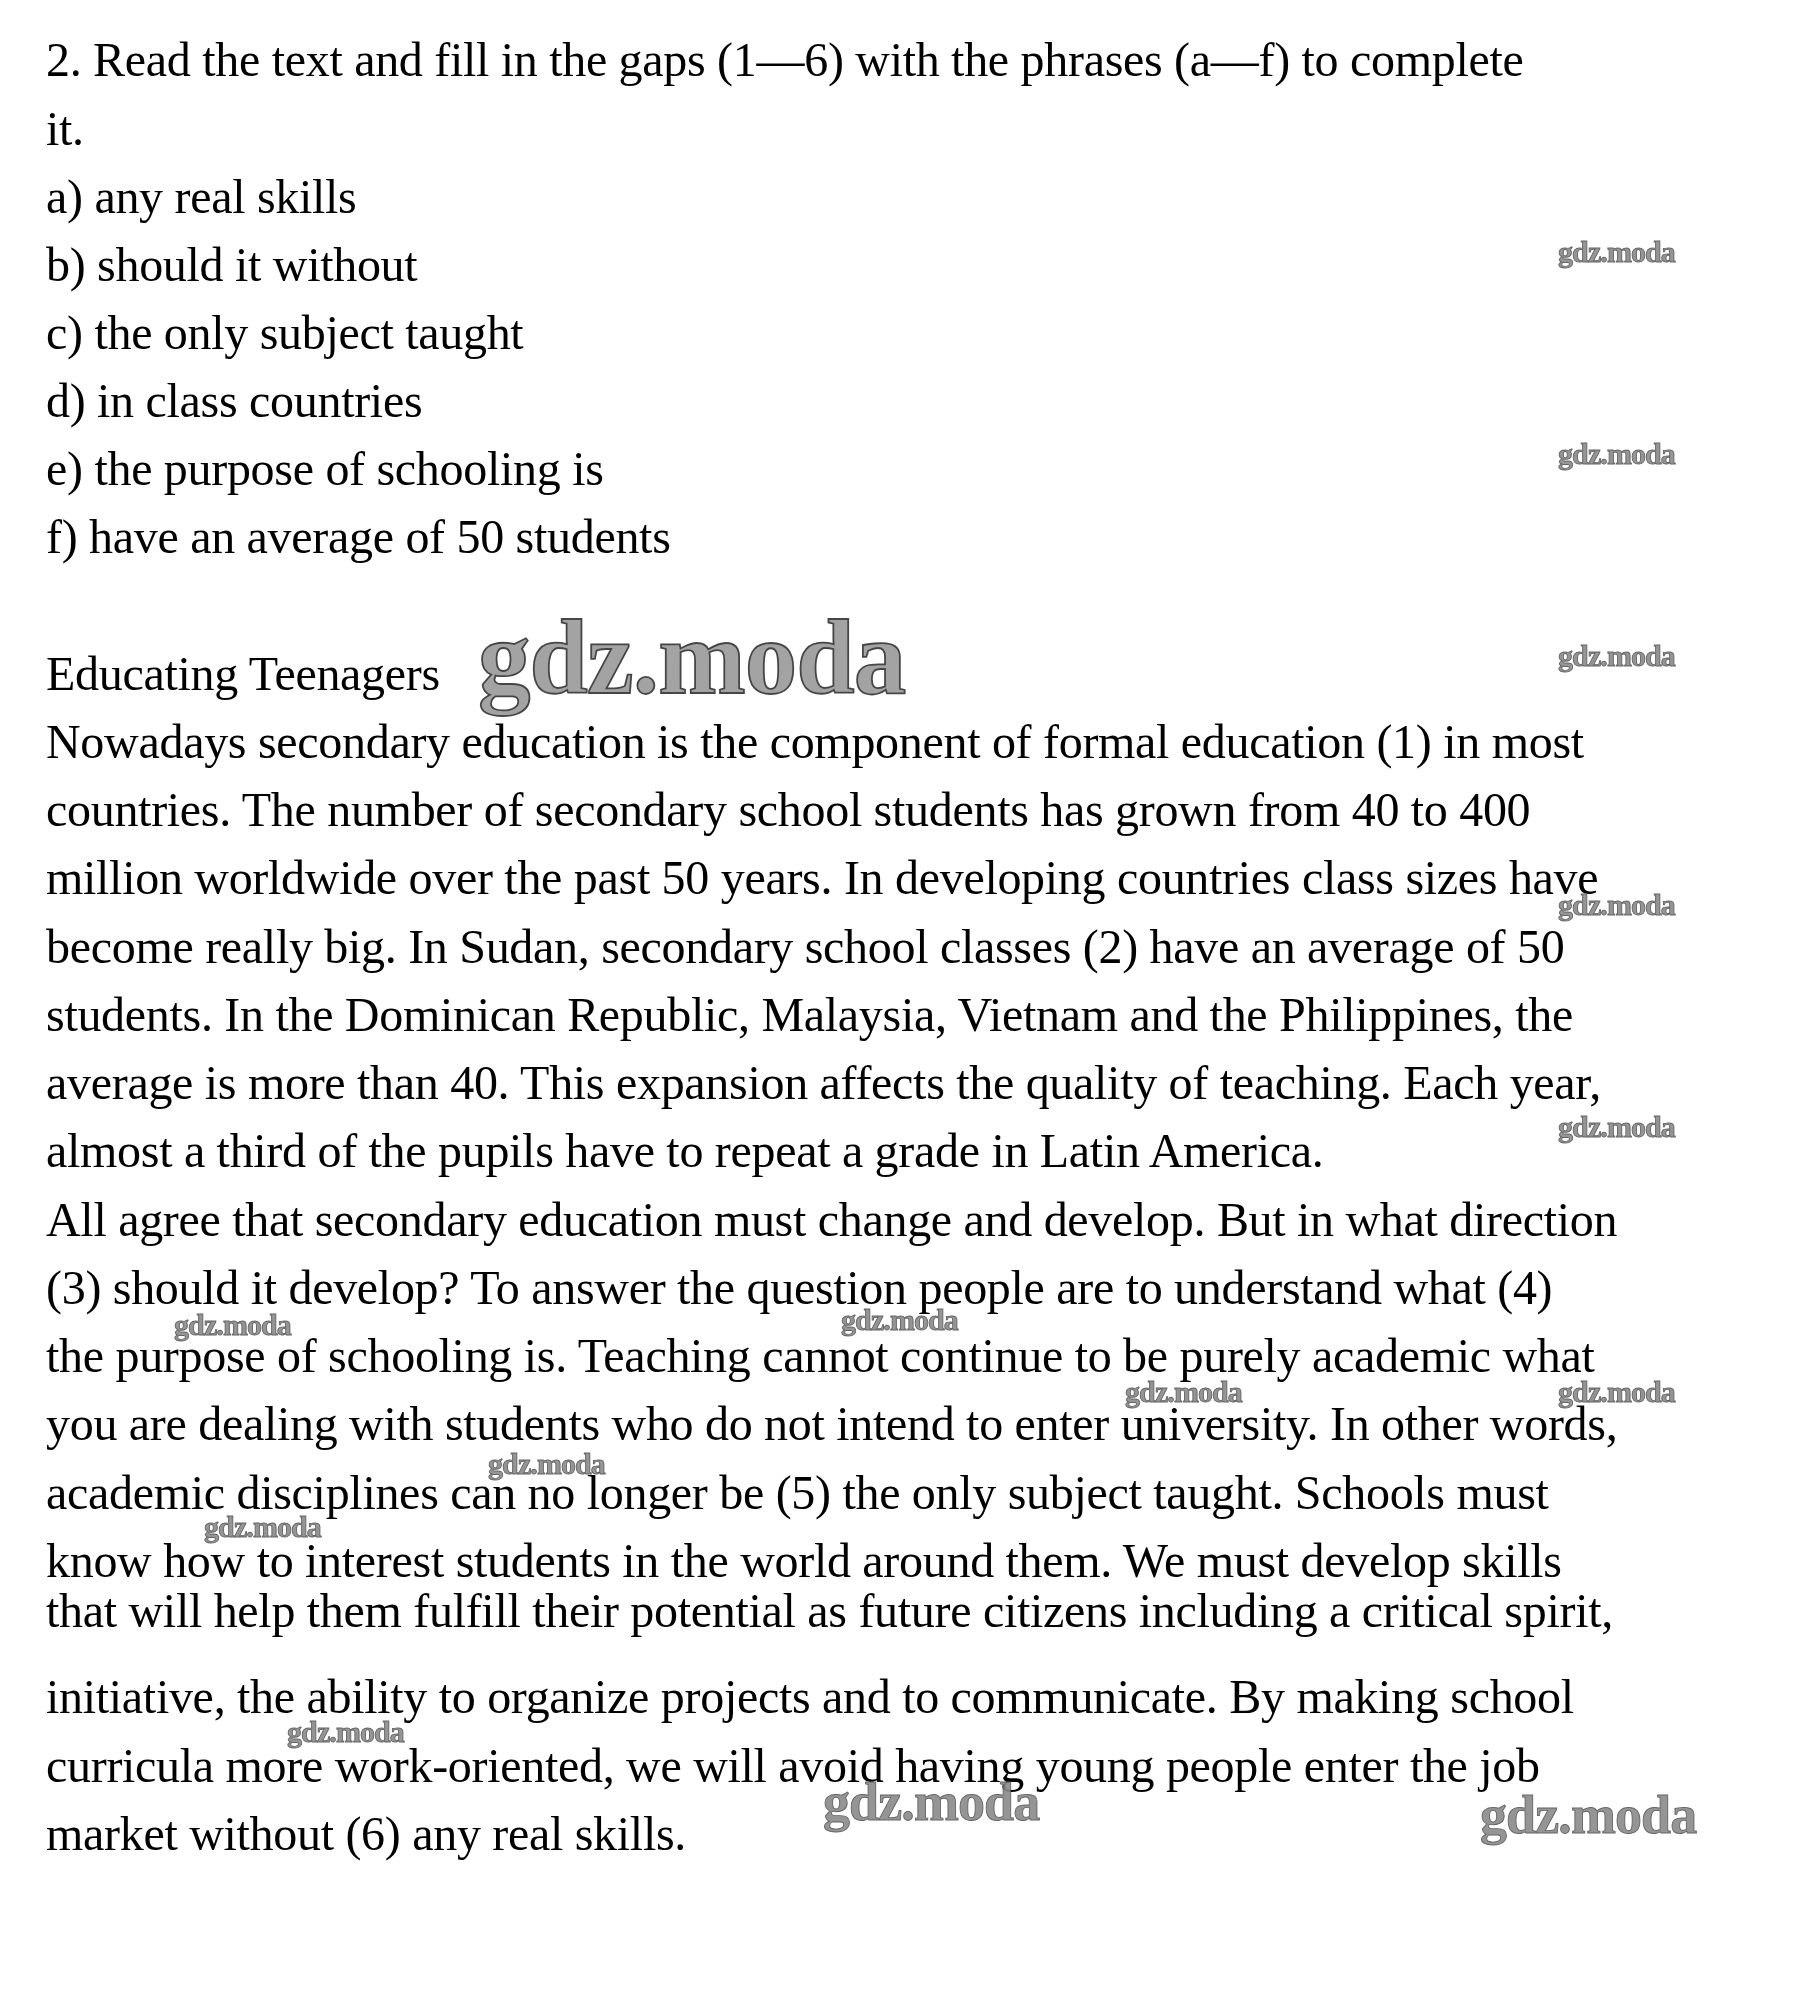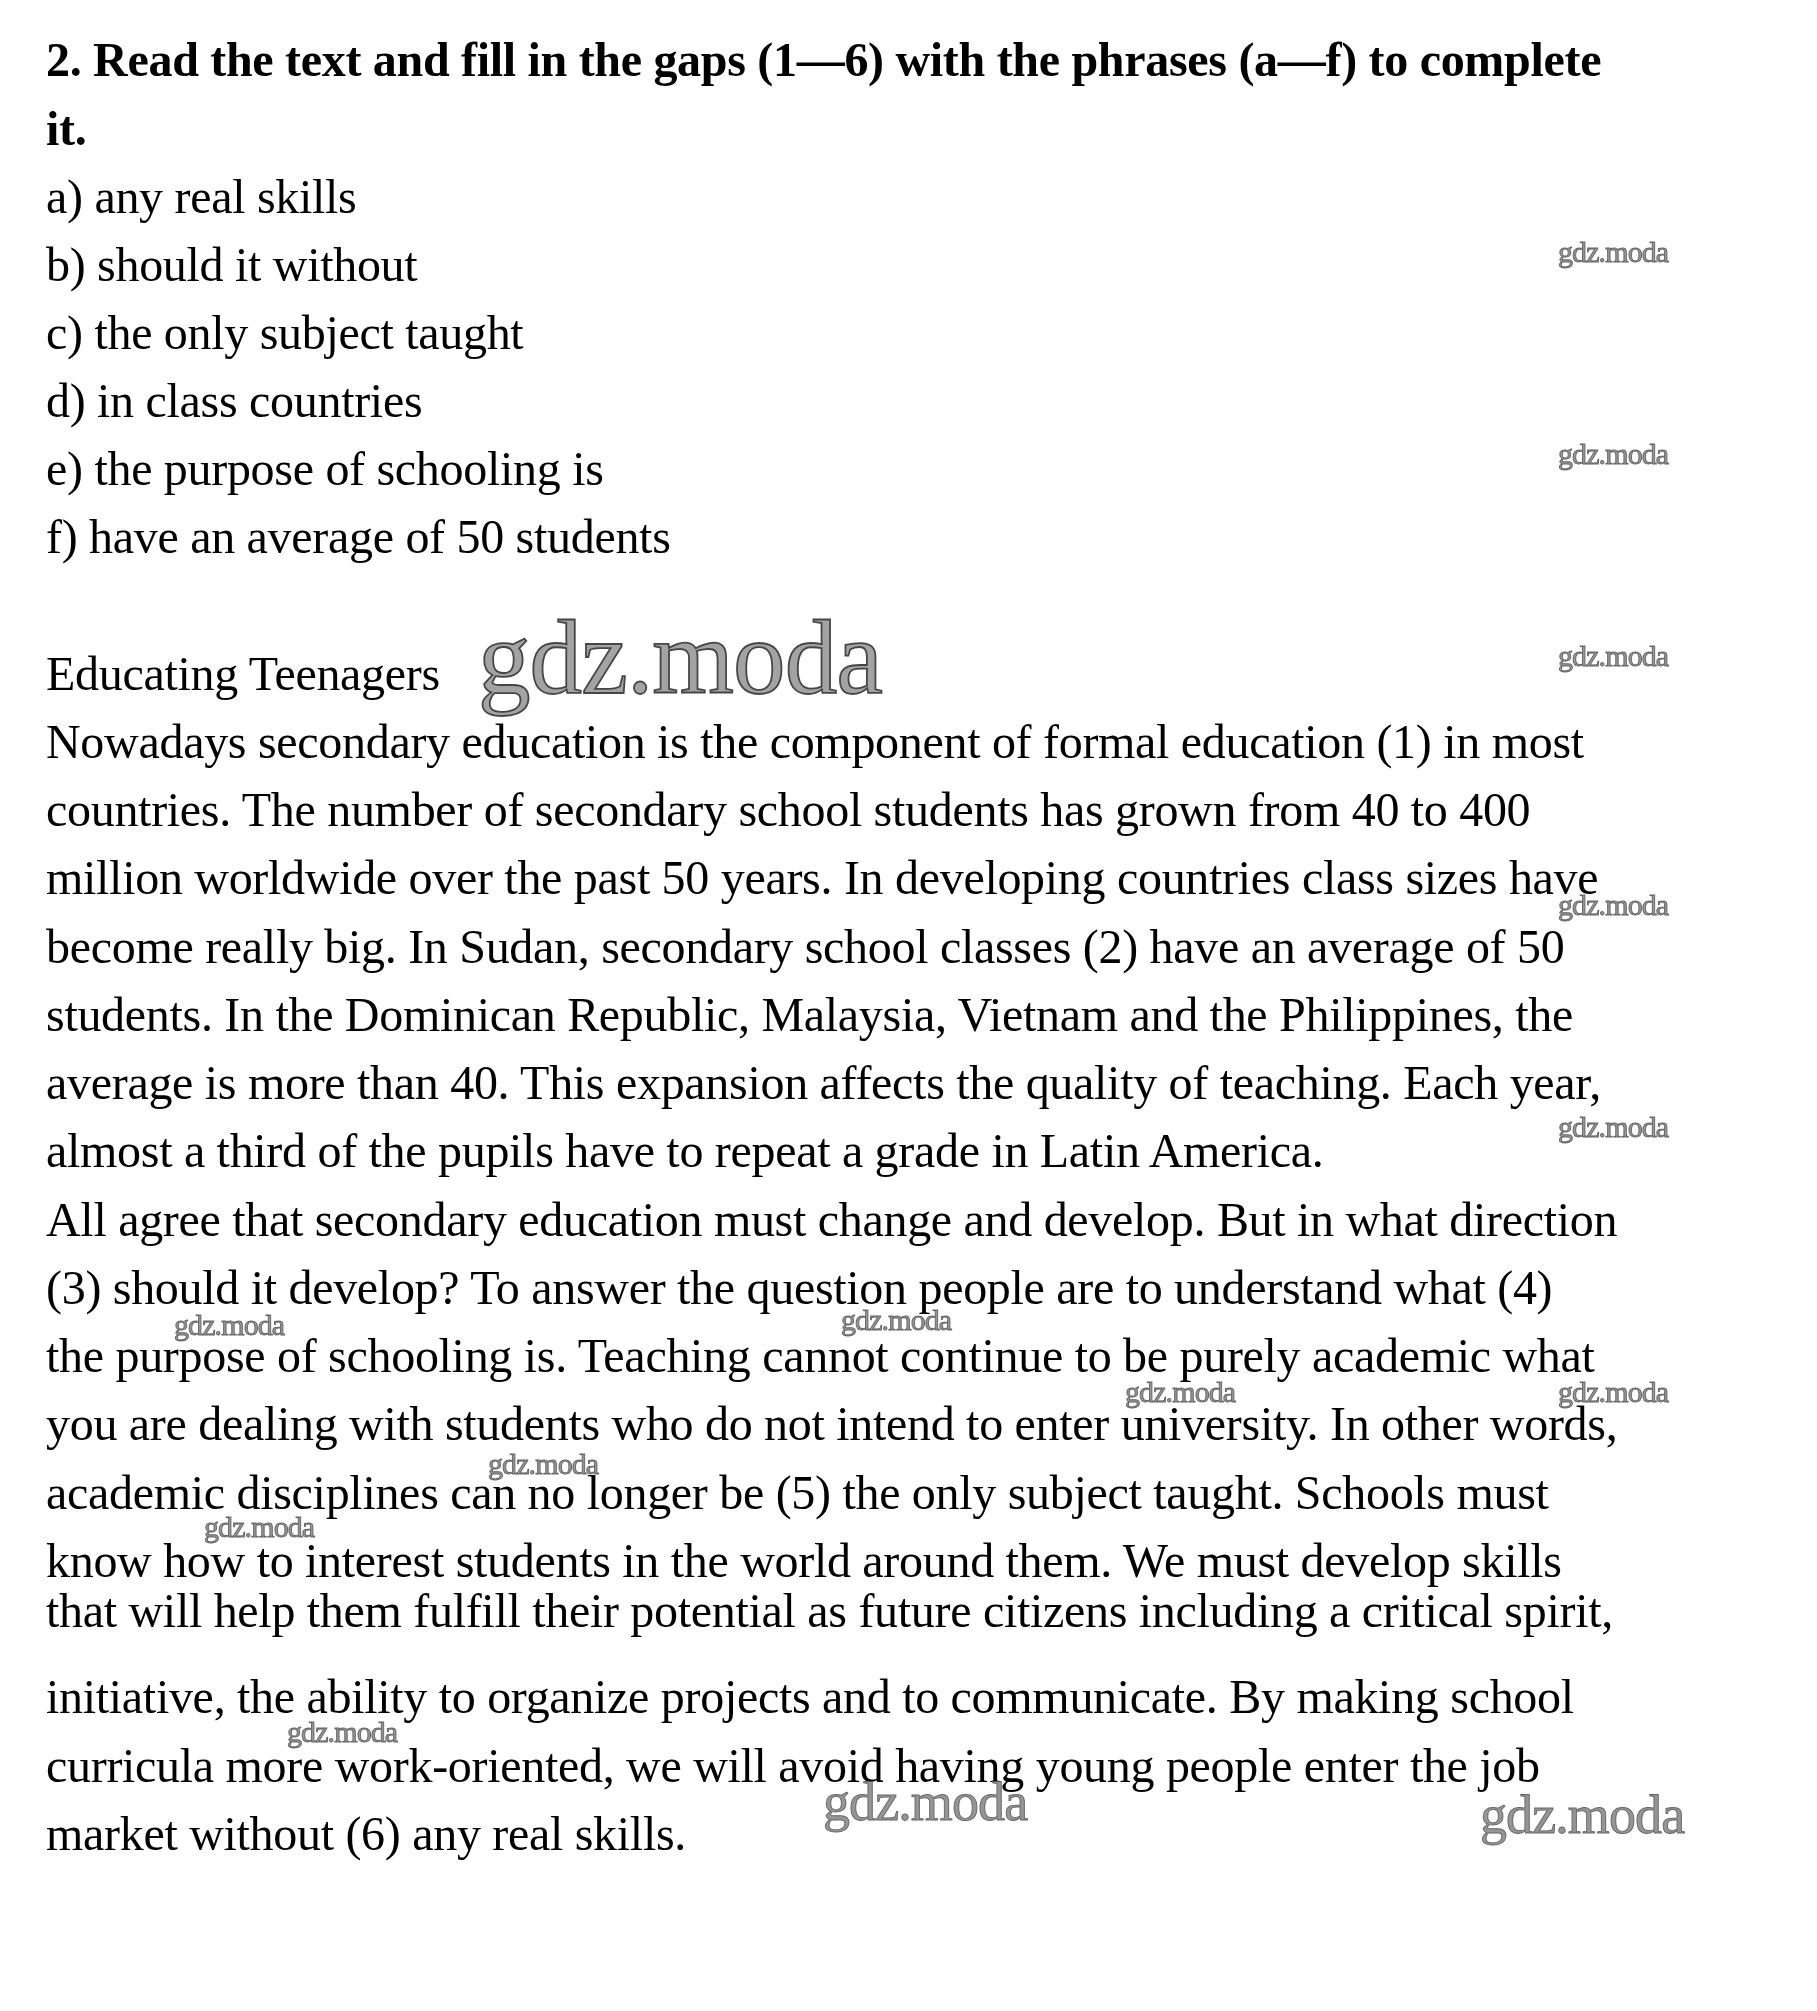--- a/index.html
+++ b/index.html
@@ -1,21 +1,21 @@
 <!DOCTYPE html>
 <html style="font-size:14px"><head>
 <meta charset="utf-8">
 <style>
   html, body { margin: 0; padding: 0; background: #ffffff; }
   body { width: 1818px; height: 2012px; position: relative; overflow: hidden;
          font-family: "Liberation Serif", "DejaVu Serif", serif; color: #000; }
   .line { position: absolute; left: 46px; white-space: nowrap; font-size: 48px; line-height: 68px; letter-spacing: -0.3px; }
-  .title { font-weight: bold; }
+  .title { font-weight: normal; }
   .wm { position: absolute; white-space: nowrap; font-family: "Liberation Serif", "DejaVu Serif", serif;
-        font-weight: normal; color: #8a8a8a; letter-spacing: -0.9px;
+        font-weight: bold; color: #8a8a8a; letter-spacing: -0.9px;
         -webkit-text-stroke: 0.9px #555; opacity: 0.9; text-align: center; }
   .wm.small { font-size: 30px; }
   .wm.medium { font-size: 54px; }
   .wm.large { font-size: 105px; color: #9a9a9a; -webkit-text-stroke: 1.8px #333; }
 </style>
 </head>
 <body>
 
 <div>
   <div class="line title" style="top:26px;">2. Read the text and fill in the gaps (1—6) with the phrases (a—f) to complete</div>

